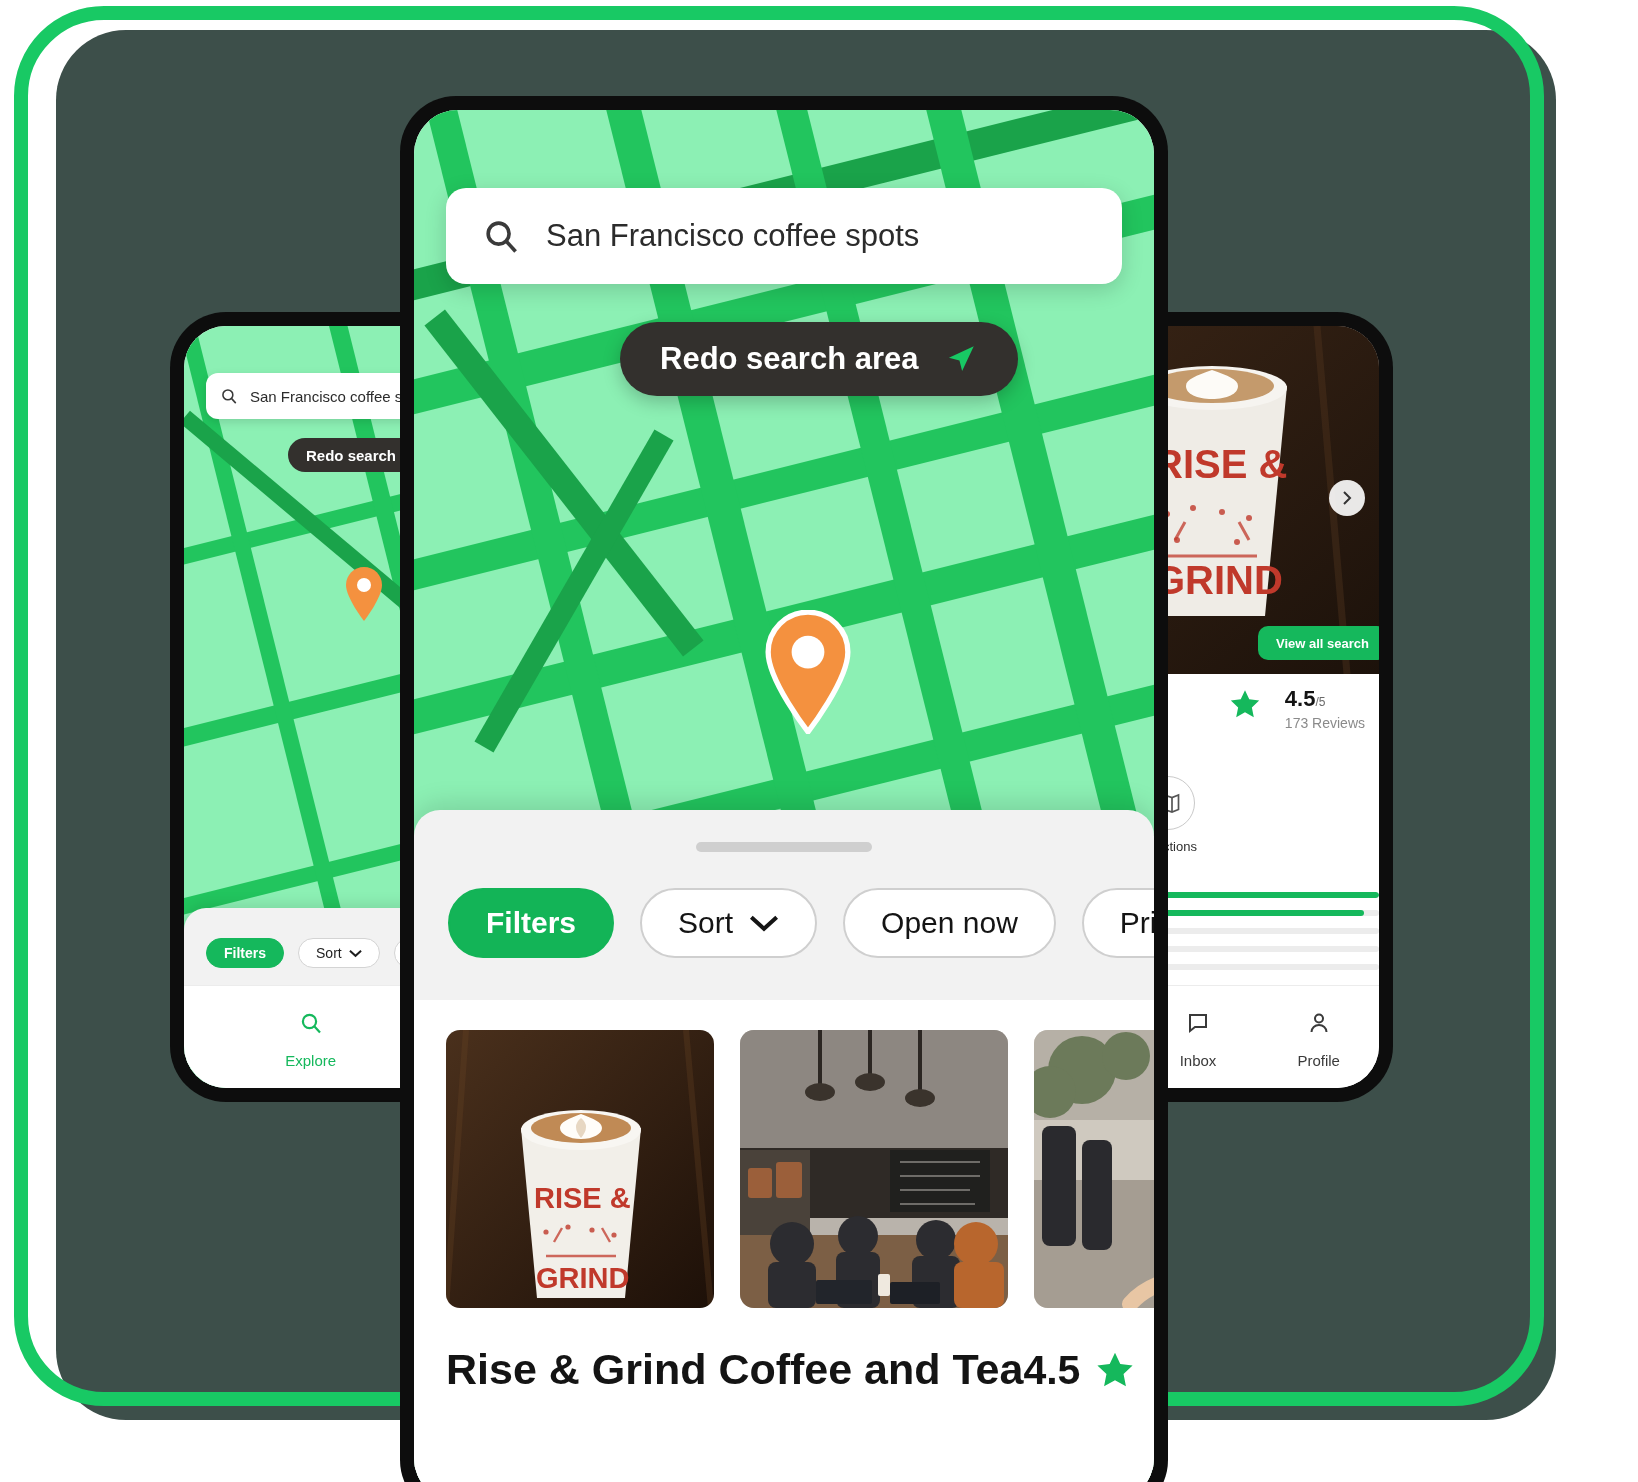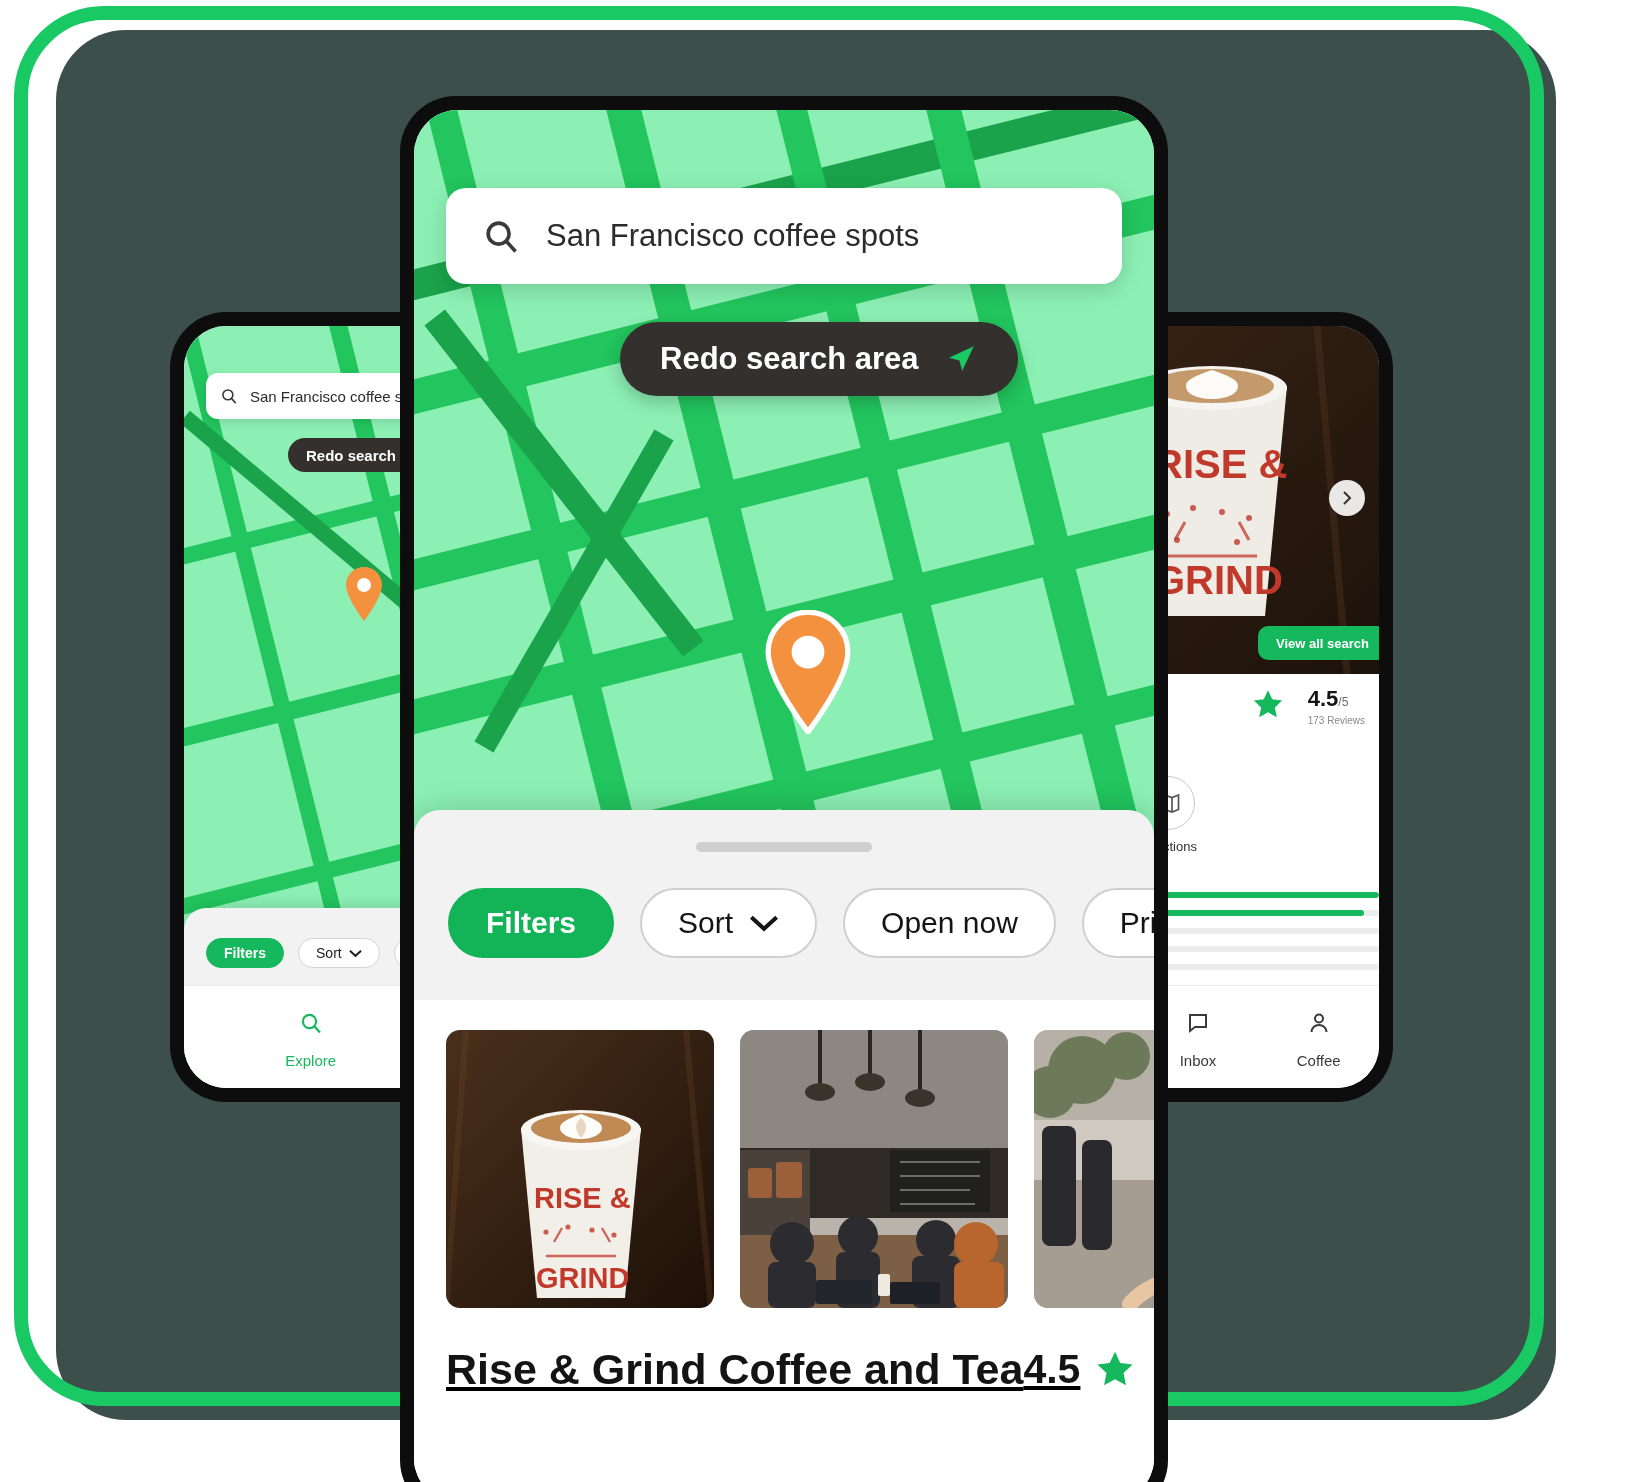--- a/index.html
+++ b/index.html
@@ -59,21 +59,21 @@
   .r-viewall{position:absolute;right:-8px;bottom:14px;height:34px;background:#15b85c;color:#fff;border-radius:10px;
     display:flex;align-items:center;padding:0 18px;font-size:13px;font-weight:600;white-space:nowrap;}
 
   .r-info{position:absolute;left:0;right:0;top:348px;padding:18px 20px 0 20px;box-sizing:border-box;}
   .r-title{font-size:21px;font-weight:800;color:#141414;white-space:nowrap;}
   .r-sub{font-size:14px;color:#4a4a4a;margin-top:6px;}
   .r-hours{font-size:13px;color:#8a8a8a;margin-top:18px;text-decoration:underline;}
   .r-rate{position:absolute;right:14px;top:14px;display:flex;align-items:flex-start;gap:23px;}
   .r-rate .num{font-size:22px;font-weight:800;color:#141414;line-height:1;}
   .r-rate .den{font-size:12px;font-weight:400;color:#6a6a6a;}
-  .r-rate .rev{font-size:10px;color:#8a8a8a;margin-top:5px;}
+  .r-rate .rev{font-size:14px;color:#8a8a8a;margin-top:5px;}
 
   .r-actions{position:absolute;left:0;right:0;top:450px;display:flex;gap:26px;padding-left:14px;}
   .act{display:flex;flex-direction:column;align-items:center;gap:9px;width:74px;}
   .act .ring{width:52px;height:52px;border-radius:50%;border:1.6px solid #c9c9c9;display:flex;align-items:center;justify-content:center;}
   .act .lab{font-size:13px;color:#2e2e2e;}
 
   .r-hist{position:absolute;left:40px;right:0;top:560px;}
   .hrow{display:flex;align-items:center;gap:10px;height:18px;}
   .hrow .n{font-size:13px;color:#5a5a5a;width:10px;text-align:right;font-weight:600;}
   .hbar{flex:1;height:6px;border-radius:4px;background:#ececec;overflow:hidden;}
@@ -105,21 +105,21 @@
     box-shadow:0 -6px 26px rgba(0,0,0,.13);}
   .c-grab{position:absolute;left:50%;transform:translateX(-50%);top:32px;width:176px;height:10px;border-radius:6px;background:#cfcfcf;}
   .c-chips{position:absolute;left:34px;top:78px;display:flex;gap:26px;}
   .chip-l{height:70px;border-radius:38px;display:flex;align-items:center;gap:16px;padding:0 36px;font-size:30px;
     background:#fff;border:2.4px solid #cfcfcf;color:#141414;box-sizing:border-box;white-space:nowrap;}
   .chip-l.on{background:#13b457;border-color:#13b457;color:#fff;font-weight:600;}
 
   .c-card{position:absolute;left:0;right:0;top:190px;bottom:0;background:#fff;}
   .c-gal{position:absolute;left:32px;top:30px;display:flex;gap:26px;}
   .gal-img{width:268px;height:278px;border-radius:14px;overflow:hidden;flex:none;}
-  .c-titlerow{position:absolute;left:32px;right:32px;top:345px;display:flex;align-items:center;justify-content:space-between;text-decoration:underline;}
+  .c-titlerow{position:absolute;left:32px;right:32px;top:345px;display:flex;align-items:flex-end;justify-content:space-between;}
   .c-title{font-size:43px;font-weight:800;color:#141414;white-space:nowrap;}
   .c-score{display:flex;align-items:center;gap:14px;}
   .c-score .n{font-size:41px;font-weight:800;color:#141414;}
 
   svg{display:block;}
 </style>
 </head>
 <body>
 
 <div id="stage">
@@ -397,21 +397,21 @@
           </span>
           <span class="lab">Inbox</span>
         </div>
         <div class="navitem">
           <span>
             <svg width="24" height="24" viewBox="0 0 24 24" fill="none" stroke="#3a3a3a" stroke-width="2">
               <circle cx="12" cy="7.5" r="4"></circle>
                 <path d="M4.5 21c0-4.3 3.4-7 7.5-7s7.5 2.7 7.5 7"></path>
             </svg>
           </span>
-          <span class="lab">Coffee</span>
+          <span class="lab">Profile</span>
         </div>
       </div>
 
     </div>
   </div>
 
   <div class="phone" id="phone-center">
     <div class="screen">
 
       <div class="map">

